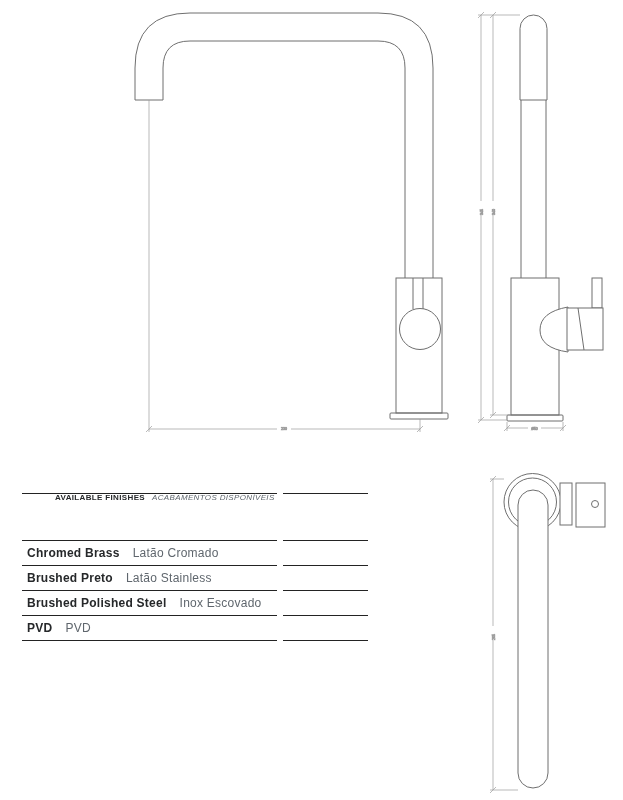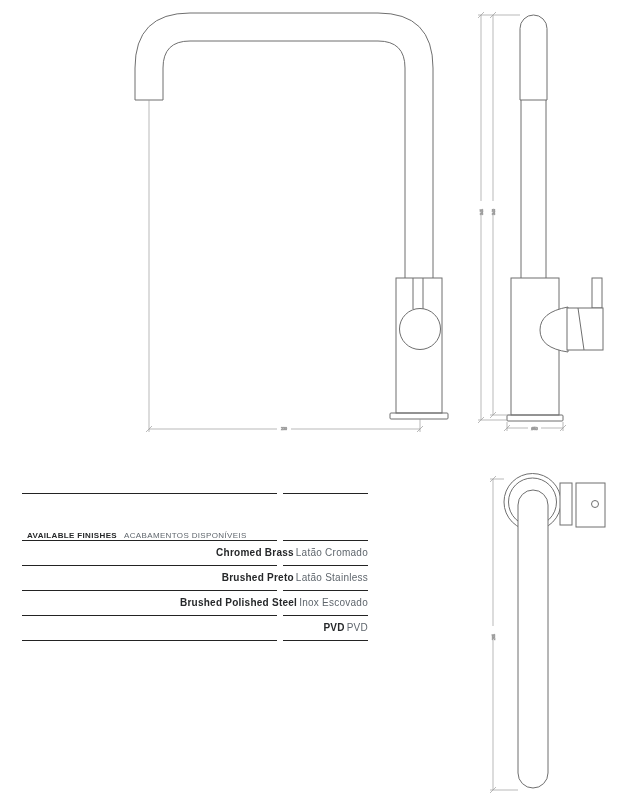--- a/index.html
+++ b/index.html
@@ -10,27 +10,27 @@
   .drawfill{stroke:#6f6f6f;stroke-width:1;fill:#ffffff;}
   .dim{stroke:#9c9c9c;stroke-width:0.7;fill:none;}
   .dimlab{fill:#9a9a9a;font-size:3.5px;font-family:"Liberation Sans",sans-serif;}
   .mask{fill:#ffffff;stroke:none;}
 
   .finishes{position:absolute;left:22px;top:493px;width:346px;}
   .rule{display:flex;gap:6px;height:0;}
   .rule .seg{border-top:1.6px solid #232323;}
   .rule .a{width:255px;}
   .rule .b{flex:1;}
-  .f-header{height:47px;display:flex;align-items:flex-end;padding-left:5px;
-            font-size:8px;letter-spacing:0.35px;}
+  .f-header{height:47px;display:flex;align-items:flex-start;padding-left:5px;
+            font-size:8px;letter-spacing:0.35px;margin-left:28px;}
   .f-row{height:25px;display:flex;align-items:center;padding-left:5px;
-         font-size:10px;letter-spacing:0.25px;justify-content:flex-end;}
+         font-size:12px;letter-spacing:0.25px;}
   .en{font-weight:bold;color:#26282a;}
-  .pt{color:#5f666d;margin-left:2px;}
-  .f-header .pt{margin-left:7px;}
+  .pt{color:#5f666d;margin-left:13px;}
+  .f-header .pt{margin-left:7px;font-style:italic;}
 </style>
 </head>
 <body>
 
 <div class="page">
 
   <svg style="left:125px;top:5px;" width="330" height="432" viewBox="125 5 330 432">
     <g class="draw">
       <path d="M135,100 V68 Q135,13 190,13 H378 Q433,13 433,68 V278"></path>
       <path d="M163,100 V68 Q163,41 190,41 H378 Q405,41 405,68 V278"></path>

